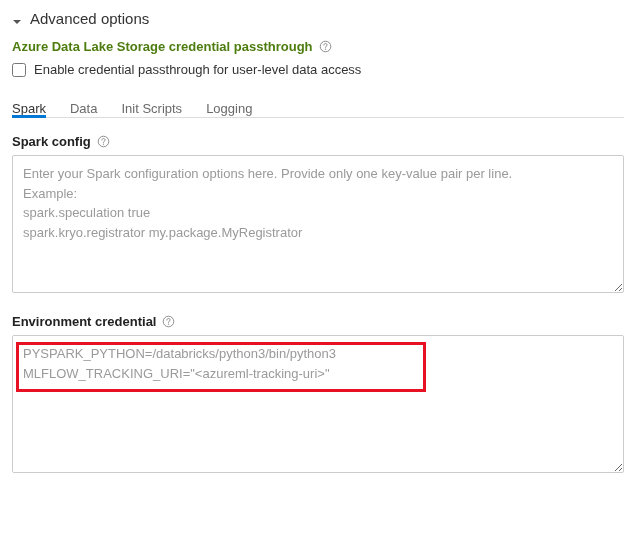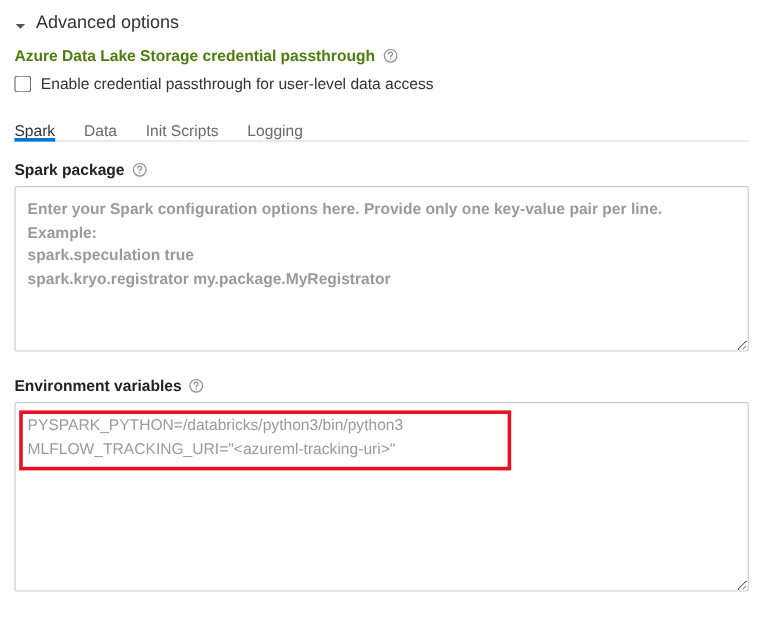--- a/index.html
+++ b/index.html
@@ -92,27 +92,26 @@
     color: #333;
     resize: both;
     line-height: 1.5;
   }
   textarea::placeholder {
     color: #9a9a9a;
   }
   .spark-config-area {
     height: 138px;
     margin-bottom: 18px;
-    font-weight: bold;
   }
   .env-wrapper {
     position: relative;
   }
   .env-area {
-    height: 158px;
+    height: 138px;
     color: #9a9a9a;
   }
   .highlight-box {
     position: absolute;
     border: 3px solid #e81123;
     pointer-events: none;
   }
   svg { display: block; }
 </style>
 </head>
@@ -146,36 +145,36 @@
 </label>
 
 <div class="tabs">
   <div class="tab active">Spark</div>
   <div class="tab">Data</div>
   <div class="tab">Init Scripts</div>
   <div class="tab">Logging</div>
 </div>
 
 <div class="field-label">
-  <span>Spark package</span>
+  <span>Spark config</span>
   <span class="info-icon">
     <svg width="13" height="13" viewBox="0 0 16 16">
         <circle cx="8" cy="8" r="6.5" fill="none" stroke="#8a8a8a" stroke-width="1.2"></circle>
         <path d="M6 6.2c0-1.1.9-1.9 2-1.9s2 .8 2 1.8c0 .8-.5 1.2-1.1 1.6-.6.4-.9.7-.9 1.5" fill="none" stroke="#8a8a8a" stroke-width="1.2" stroke-linecap="round"></path>
         <circle cx="8" cy="11.3" r="0.8" fill="#8a8a8a"></circle>
       </svg>
   </span>
 </div>
 <textarea class="spark-config-area" placeholder="Enter your Spark configuration options here. Provide only one key-value pair per line.
 Example:
 spark.speculation true
 spark.kryo.registrator my.package.MyRegistrator" style=""></textarea>
 
 <div class="field-label">
-  <span>Environment variables</span>
+  <span>Environment credential</span>
   <span class="info-icon">
     <svg width="13" height="13" viewBox="0 0 16 16">
         <circle cx="8" cy="8" r="6.5" fill="none" stroke="#8a8a8a" stroke-width="1.2"></circle>
         <path d="M6 6.2c0-1.1.9-1.9 2-1.9s2 .8 2 1.8c0 .8-.5 1.2-1.1 1.6-.6.4-.9.7-.9 1.5" fill="none" stroke="#8a8a8a" stroke-width="1.2" stroke-linecap="round"></path>
         <circle cx="8" cy="11.3" r="0.8" fill="#8a8a8a"></circle>
       </svg>
   </span>
 </div>
 <div class="env-wrapper">
   <textarea class="env-area" style="">PYSPARK_PYTHON=/databricks/python3/bin/python3

